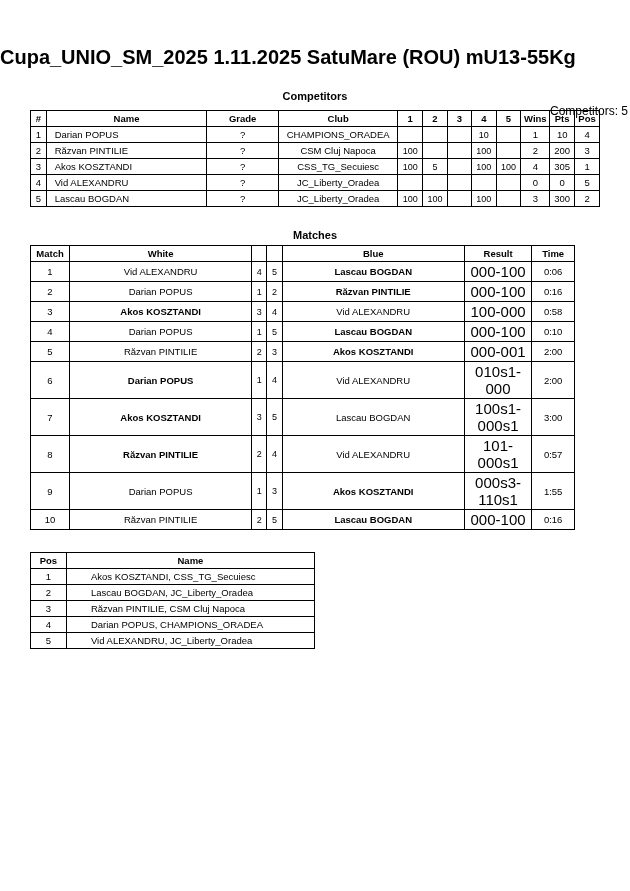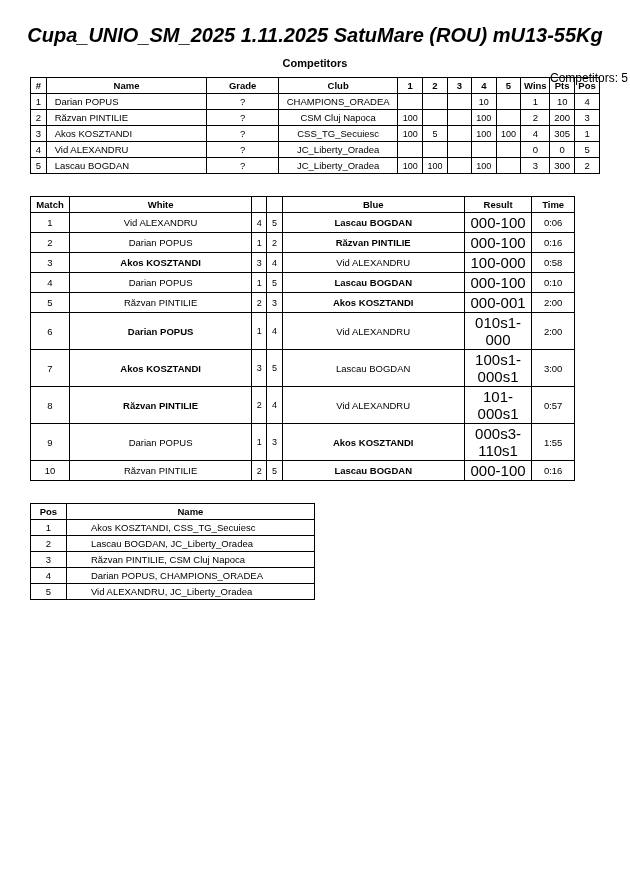--- a/index.html
+++ b/index.html
@@ -14,31 +14,29 @@
     color: #000000;
     position: relative;
     overflow: hidden;
   }
   .page {
     position: relative;
     width: 630px;
     height: 891px;
   }
   .title {
-    text-align: center;
     font-size: 20px;
     font-weight: bold;
     letter-spacing: 0px;
-    margin-top: 24px;
+    margin-top: 46px;
     white-space: nowrap;
-    font-style: italic;
   }
   .section-head {
     position: relative;
-    margin-top: 10px;
+    margin-top: 21px;
     height: 16px;
   }
   .section-label {
     text-align: center;
     font-size: 11px;
     font-weight: bold;
   }
   .comp-count {
     position: absolute;
     right: 2px;
@@ -210,20 +208,21 @@
         <td class="c-cell">100</td>
         <td class="c-cell"></td>
         <td class="c-wins">3</td>
         <td class="c-pts">300</td>
         <td class="c-pos">2</td>
       </tr>
     </tbody>
   </table>
 
   <div class="matches-wrap">
+    <div class="section-label">Matches</div>
 
     <table class="tbl-matches">
       <thead>
         <tr>
           <th class="m-match">Match</th>
           <th class="m-white">White</th>
           <th class="m-sc"></th>
           <th class="m-sc"></th>
           <th class="m-blue">Blue</th>
           <th class="m-result">Result</th>

